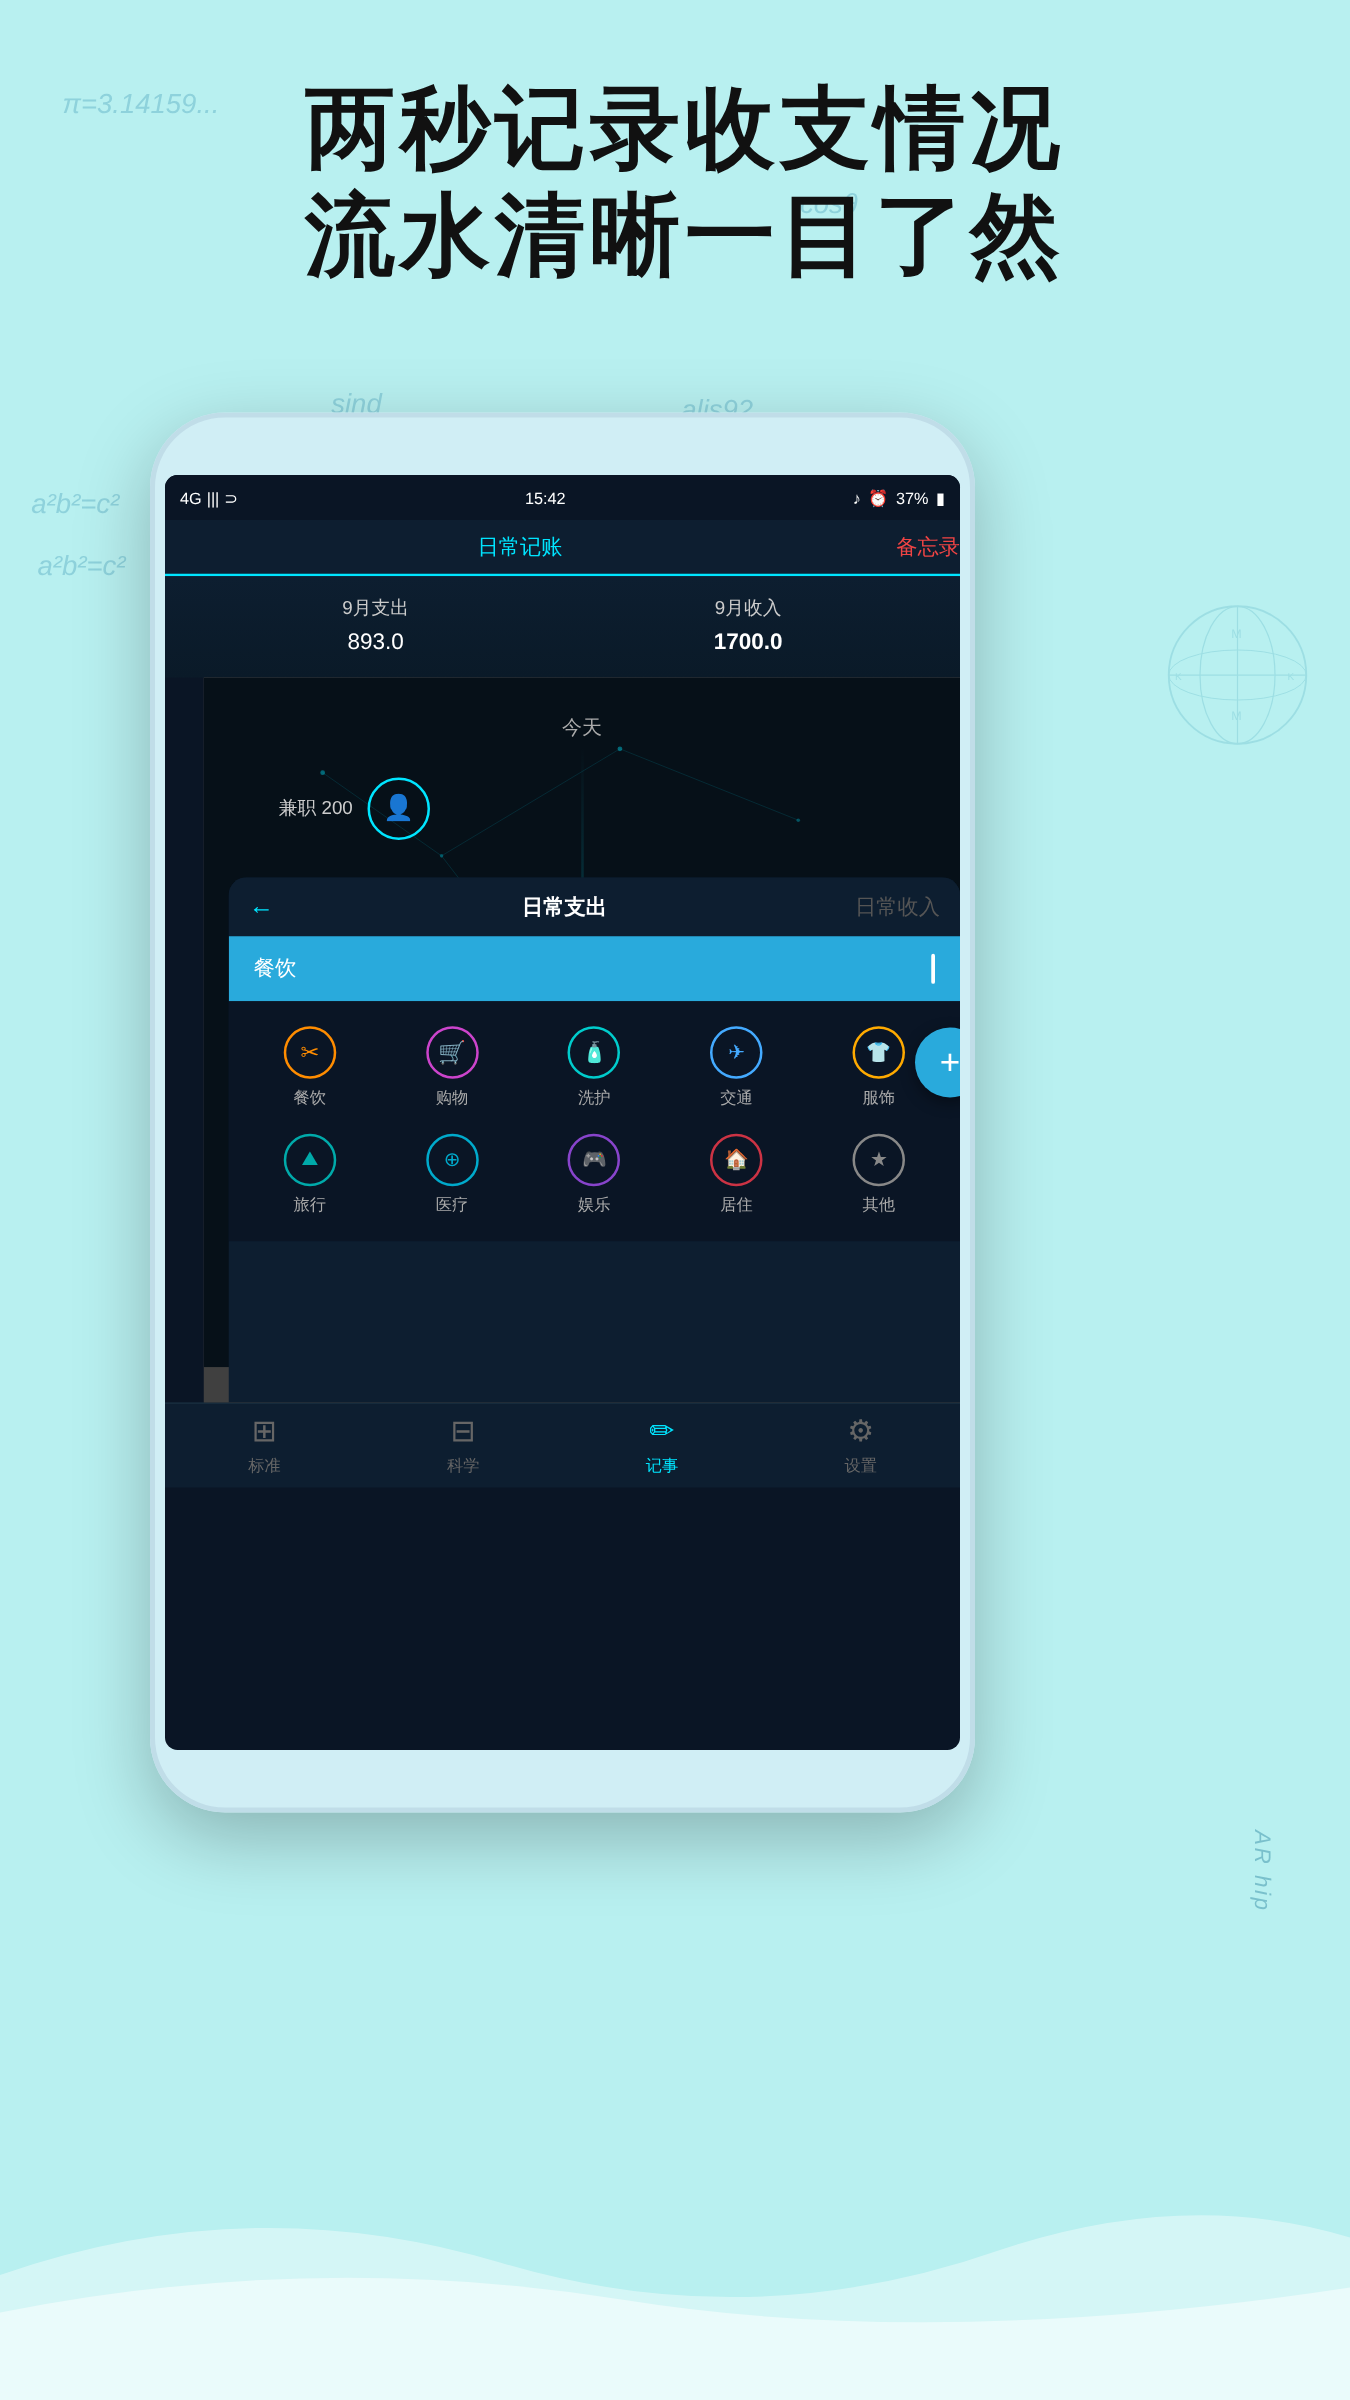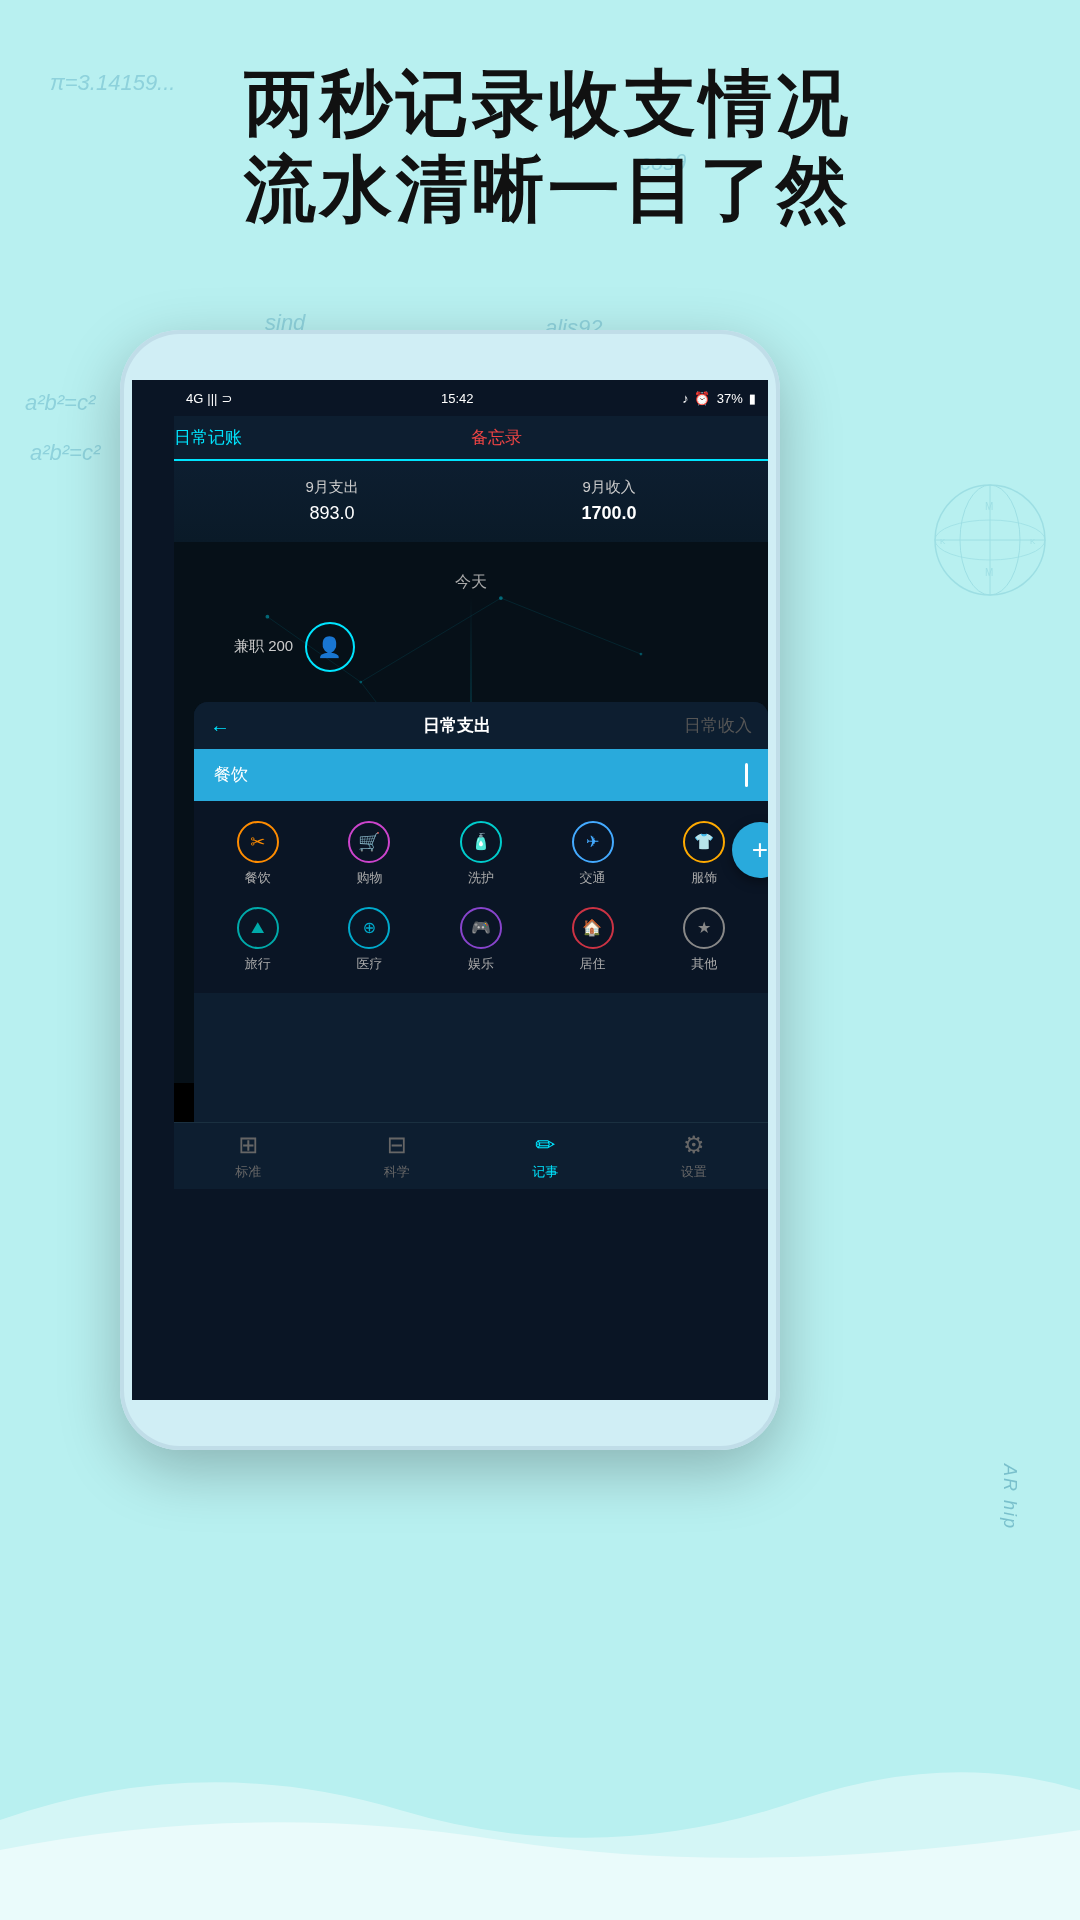--- a/index.html
+++ b/index.html
@@ -51,23 +51,22 @@
     }
 
     
     .phone-inner {
       position: absolute;
       top: 50px;
       left: 12px;
       right: 12px;
       bottom: 50px;
       background: #0a1525;
-      border-radius: 0;
+      border-radius: 10px;
       overflow: hidden;
-      padding-left: 42px;
     }
 
     
     .status-bar {
       height: 36px;
       background: #0a1525;
       display: flex;
       align-items: center;
       justify-content: space-between;
       padding: 0 12px;
@@ -78,21 +77,21 @@
     .status-right { display: flex; gap: 6px; align-items: center; }
 
     
     .tab-bar {
       display: flex;
       background: #0d1e30;
       border-bottom: 2px solid #00e5ff;
     }
     .tab-item {
       flex: 1;
-      text-align: left;
+      text-align: right;
       padding: 10px 0;
       font-size: 17px;
       cursor: pointer;
     }
     .tab-item.active { color: #00e5ff; }
     .tab-item.inactive { color: #ef4444; }
 
     
     .stats-row {
       display: flex;
@@ -100,22 +99,23 @@
       padding: 14px 20px;
       background: linear-gradient(180deg, #0d1e30 0%, #0a1a28 100%);
     }
     .stat-block { text-align: center; color: #ccc; font-size: 15px; line-height: 1.6; }
     .stat-block span { display: block; }
 
     
     .main-content {
       position: relative;
       height: 580px;
-      background: #000000;
+      background: #404040;
       overflow: hidden;
+      margin-left: 31px;
     }
 
     
     .network-bg {
       position: absolute;
       top: 0; left: 0; right: 0; bottom: 0;
     }
 
     
     .today-label {

